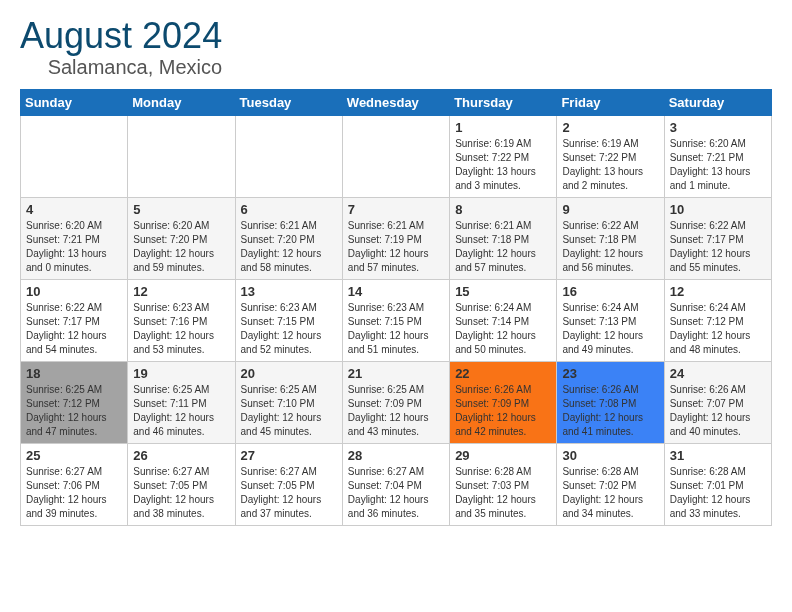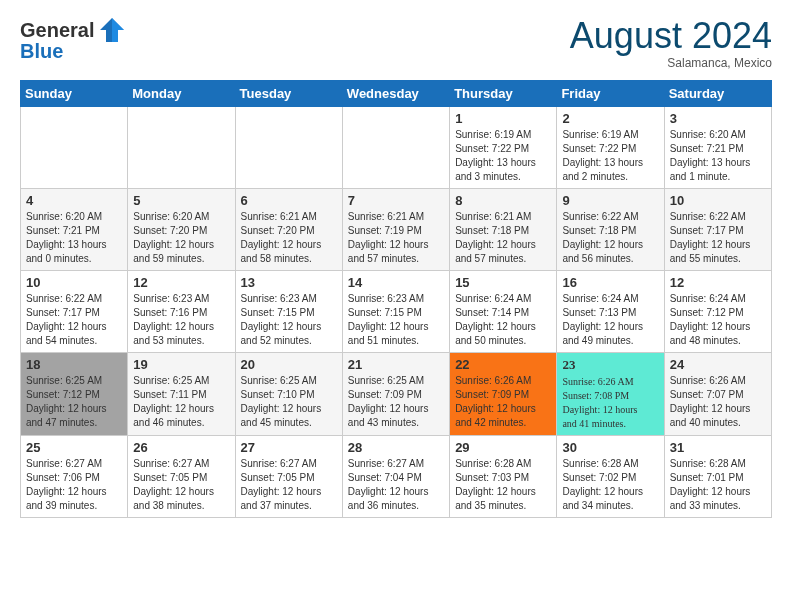--- a/index.html
+++ b/index.html
@@ -48,21 +48,21 @@
     .title-block {
       text-align: right;
     }
     .month-year {
       font-size: 36px;
       font-weight: normal;
       color: #0c4a6e;
       line-height: 1.1;
     }
     .location {
-      font-size: 12px;
+      font-size: 20px;
       color: #555;
     }
     .calendar {
       width: 100%;
       border-collapse: collapse;
       border: 1px solid #ccc;
     }
     .calendar th {
       background-color: #1a6fba;
       color: #fff;
@@ -99,30 +99,20 @@
     }
     .empty-cell {
       background: #fff !important;
     }
   </style>
 </head>
 <body>
 
 <div class="page">
   <div class="header">
-    <div class="logo">
-      <div class="logo-top">
-        <span class="logo-general">General</span>
-        <svg class="logo-icon" viewBox="0 0 28 28">
-          <polygon points="14,2 26,14 20,14 20,26 8,26 8,14 2,14" fill="#1a6fba"></polygon>
-          <polygon points="14,2 26,14 20,14 20,26 14,26 14,2" fill="#2196F3" opacity="0.7"></polygon>
-        </svg>
-      </div>
-      <span class="logo-blue">Blue</span>
-    </div>
     <div class="title-block">
       <div class="month-year">August 2024</div>
       <div class="location">Salamanca, Mexico</div>
     </div>
   </div>
 
   <table class="calendar">
     <thead>
       <tr>
       <th>Sunday</th>
@@ -293,21 +283,21 @@
 Daylight: 12 hours
 and 43 minutes.</div>
           </td>
           <td style="background: #f97316;">
             <span class="day-number">22</span>
             <div class="cell-content" style="white-space: pre-line;">Sunrise: 6:26 AM
 Sunset: 7:09 PM
 Daylight: 12 hours
 and 42 minutes.</div>
           </td>
-          <td style="background: #5eead4; font-family: Liberation Serif, serif;">
+          <td style="background: #3b82f6;">
             <span class="day-number">23</span>
             <div class="cell-content" style="white-space: pre-line;">Sunrise: 6:26 AM
 Sunset: 7:08 PM
 Daylight: 12 hours
 and 41 minutes.</div>
           </td>
           <td style="background: rgb(245, 245, 245);">
             <span class="day-number">24</span>
             <div class="cell-content" style="white-space: pre-line;">Sunrise: 6:26 AM
 Sunset: 7:07 PM

